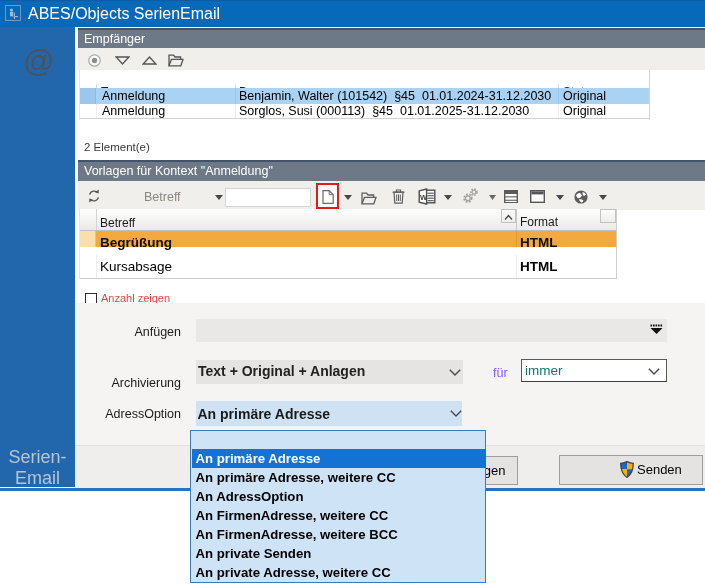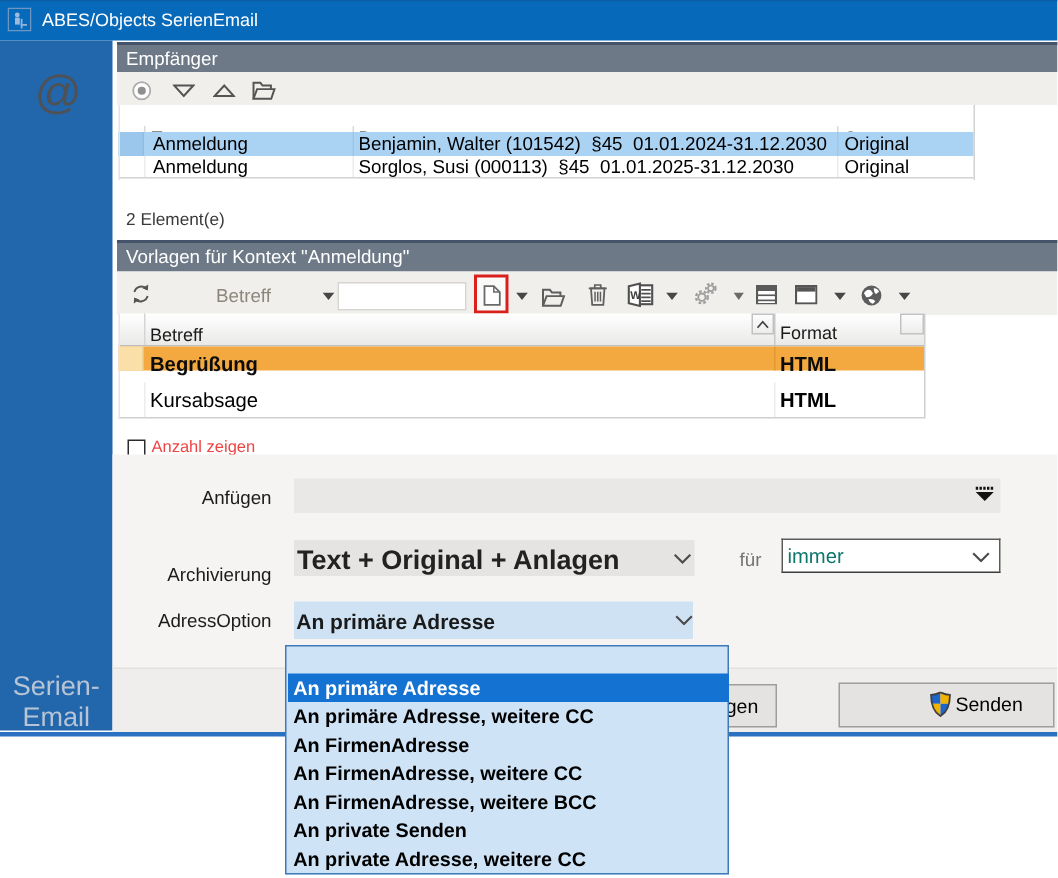--- a/index.html
+++ b/index.html
@@ -11,21 +11,21 @@
 </style></head><body>
 
 <div class="a" style="left:0;top:0;width:705px;height:27px;background:#0769ba;border-top:1px solid #0b5ea6"></div>
 <svg class="a" style="left:5px;top:5px" width="16" height="16" viewBox="0 0 16 16">
  <rect x="0.5" y="0.5" width="15" height="15" fill="none" stroke="#6e97c4" stroke-width="1"></rect>
  <circle cx="6.5" cy="5" r="1.6" fill="#9dbbdc"></circle>
  <rect x="5" y="6.8" width="3.2" height="4.6" fill="#9dbbdc"></rect>
  <rect x="8.8" y="7.5" width="1.2" height="6.5" fill="#8fb3d9"></rect>
  <rect x="8.8" y="11" width="4.2" height="1.2" fill="#8fb3d9"></rect>
 </svg>
-<div class="a" style="left:28px;top:0;height:27px;line-height:27px;color:#fff;font-size:12px">ABES/Objects SerienEmail</div>
+<div class="a" style="left:28px;top:0;height:27px;line-height:27px;color:#fff;font-size:16px">ABES/Objects SerienEmail</div>
 
 <div class="a" style="left:0;top:27px;width:75px;height:460px;background:#2267ac"></div>
 <div class="a" style="left:23px;top:44px;color:#4e5257;font-size:31px">@</div>
 <div class="a" style="left:0;top:446.5px;width:75px;text-align:center;color:#b7c4d6;font-size:18px;line-height:21px">Serien-<br>Email</div>
 
 <div class="a hdrbar" style="left:78px;top:28px;width:627px;height:20px">Empfänger</div>
 <div class="a tbar" style="left:78px;top:48px;width:627px;height:22px"></div>
 
 <svg class="a" style="left:88px;top:53.5px" width="13" height="13" viewBox="0 0 13 13">
  <circle cx="6.5" cy="6.5" r="5.7" fill="#fcfcfc" stroke="#ababab" stroke-width="1.2"></circle>
@@ -189,25 +189,25 @@
       <rect x="3" y="0" width="1.6" height="2"></rect>
       <rect x="5.5" y="0" width="1.6" height="2"></rect>
       <rect x="8" y="0" width="1.6" height="2"></rect>
       <rect x="10.5" y="0" width="1.6" height="2"></rect>
   <polygon points="0.5,3.5 12.5,3.5 6.5,9.5"></polygon>
  </g>
 </svg>
 
 <div class="a lbl" style="left:60px;top:376px;width:121px">Archivierung</div>
 <div class="a" style="left:196px;top:359.5px;width:267px;height:24.5px;background:#e6e4e2"></div>
-<div class="a" style="left:198px;top:363px;font-size:18px;font-weight:bold;color:#222">Text + Original + Anlagen</div>
+<div class="a" style="left:198px;top:363px;font-size:14px;font-weight:bold;color:#222">Text + Original + Anlagen</div>
 <svg class="a" style="left:449px;top:369px" width="12" height="7" viewBox="0 0 12 7">
     <polyline points="0.8,0.8 6,6 11.2,0.8" fill="none" stroke="#4a4a4a" stroke-width="1.4"></polyline>
   </svg>
-<div class="a" style="left:493px;top:365.5px;font-size:12.5px;color:#737373">für</div>
+<div class="a" style="left:493px;top:365.5px;font-size:12.5px;color:#8b5cf6">für</div>
 <div class="a" style="left:520.5px;top:358.5px;width:146.5px;height:23.5px;background:#fff;border:1px solid #5a5a5a;border-bottom:1.5px solid #3c3c3c"></div>
 <div class="a" style="left:525px;top:362.5px;font-size:13.5px;color:#0f766e">immer</div>
 <svg class="a" style="left:648px;top:368px" width="12" height="7" viewBox="0 0 12 7">
     <polyline points="0.8,0.8 6,6 11.2,0.8" fill="none" stroke="#4a4a4a" stroke-width="1.4"></polyline>
   </svg>
 
 <div class="a lbl" style="left:60px;top:406.5px;width:121px">AdressOption</div>
 <div class="a" style="left:196px;top:400.5px;width:266px;height:25px;background:#cfe2f3"></div>
 <div class="a" style="left:197.5px;top:405.5px;font-size:14px;font-weight:bold;color:#1a1a1a">An primäre Adresse</div>
 <svg class="a" style="left:450px;top:410px" width="12" height="7" viewBox="0 0 12 7">
@@ -231,18 +231,18 @@
  </g>
  <path d="M7,0.6 C9.4,1.8 11.4,2.3 13.3,2.3 C13.3,9.3 11.2,13.9 7,16.4 C2.8,13.9 0.7,9.3 0.7,2.3 C2.6,2.3 4.6,1.8 7,0.6 Z" fill="none" stroke="#3f3f3f" stroke-width="1.2"></path>
 </svg>
 <div class="a" style="left:637px;top:461.5px;font-size:13px;color:#000">Senden</div>
 
 <div class="a" style="left:0;top:488.4px;width:705px;height:2.2px;background:#2a71c2"></div>
 
 <div class="a" style="left:189.5px;top:429.5px;width:296.5px;height:153.5px;background:#cfe3f6;border:1.5px solid #3f7ab8">
  <div class="item" style="top:18px;background:#1472d3;color:#fff">An primäre Adresse</div>
  <div class="item" style="top:37px">An primäre Adresse, weitere CC</div>
- <div class="item" style="top:56px">An FirmenAdresse</div>
+ <div class="item" style="top:56px">An AdressOption</div>
  <div class="item" style="top:75px">An FirmenAdresse, weitere CC</div>
  <div class="item" style="top:94px">An FirmenAdresse, weitere BCC</div>
  <div class="item" style="top:113px">An private Senden</div>
  <div class="item" style="top:132px">An private Adresse, weitere CC</div>
 </div>
 
 </body></html>

